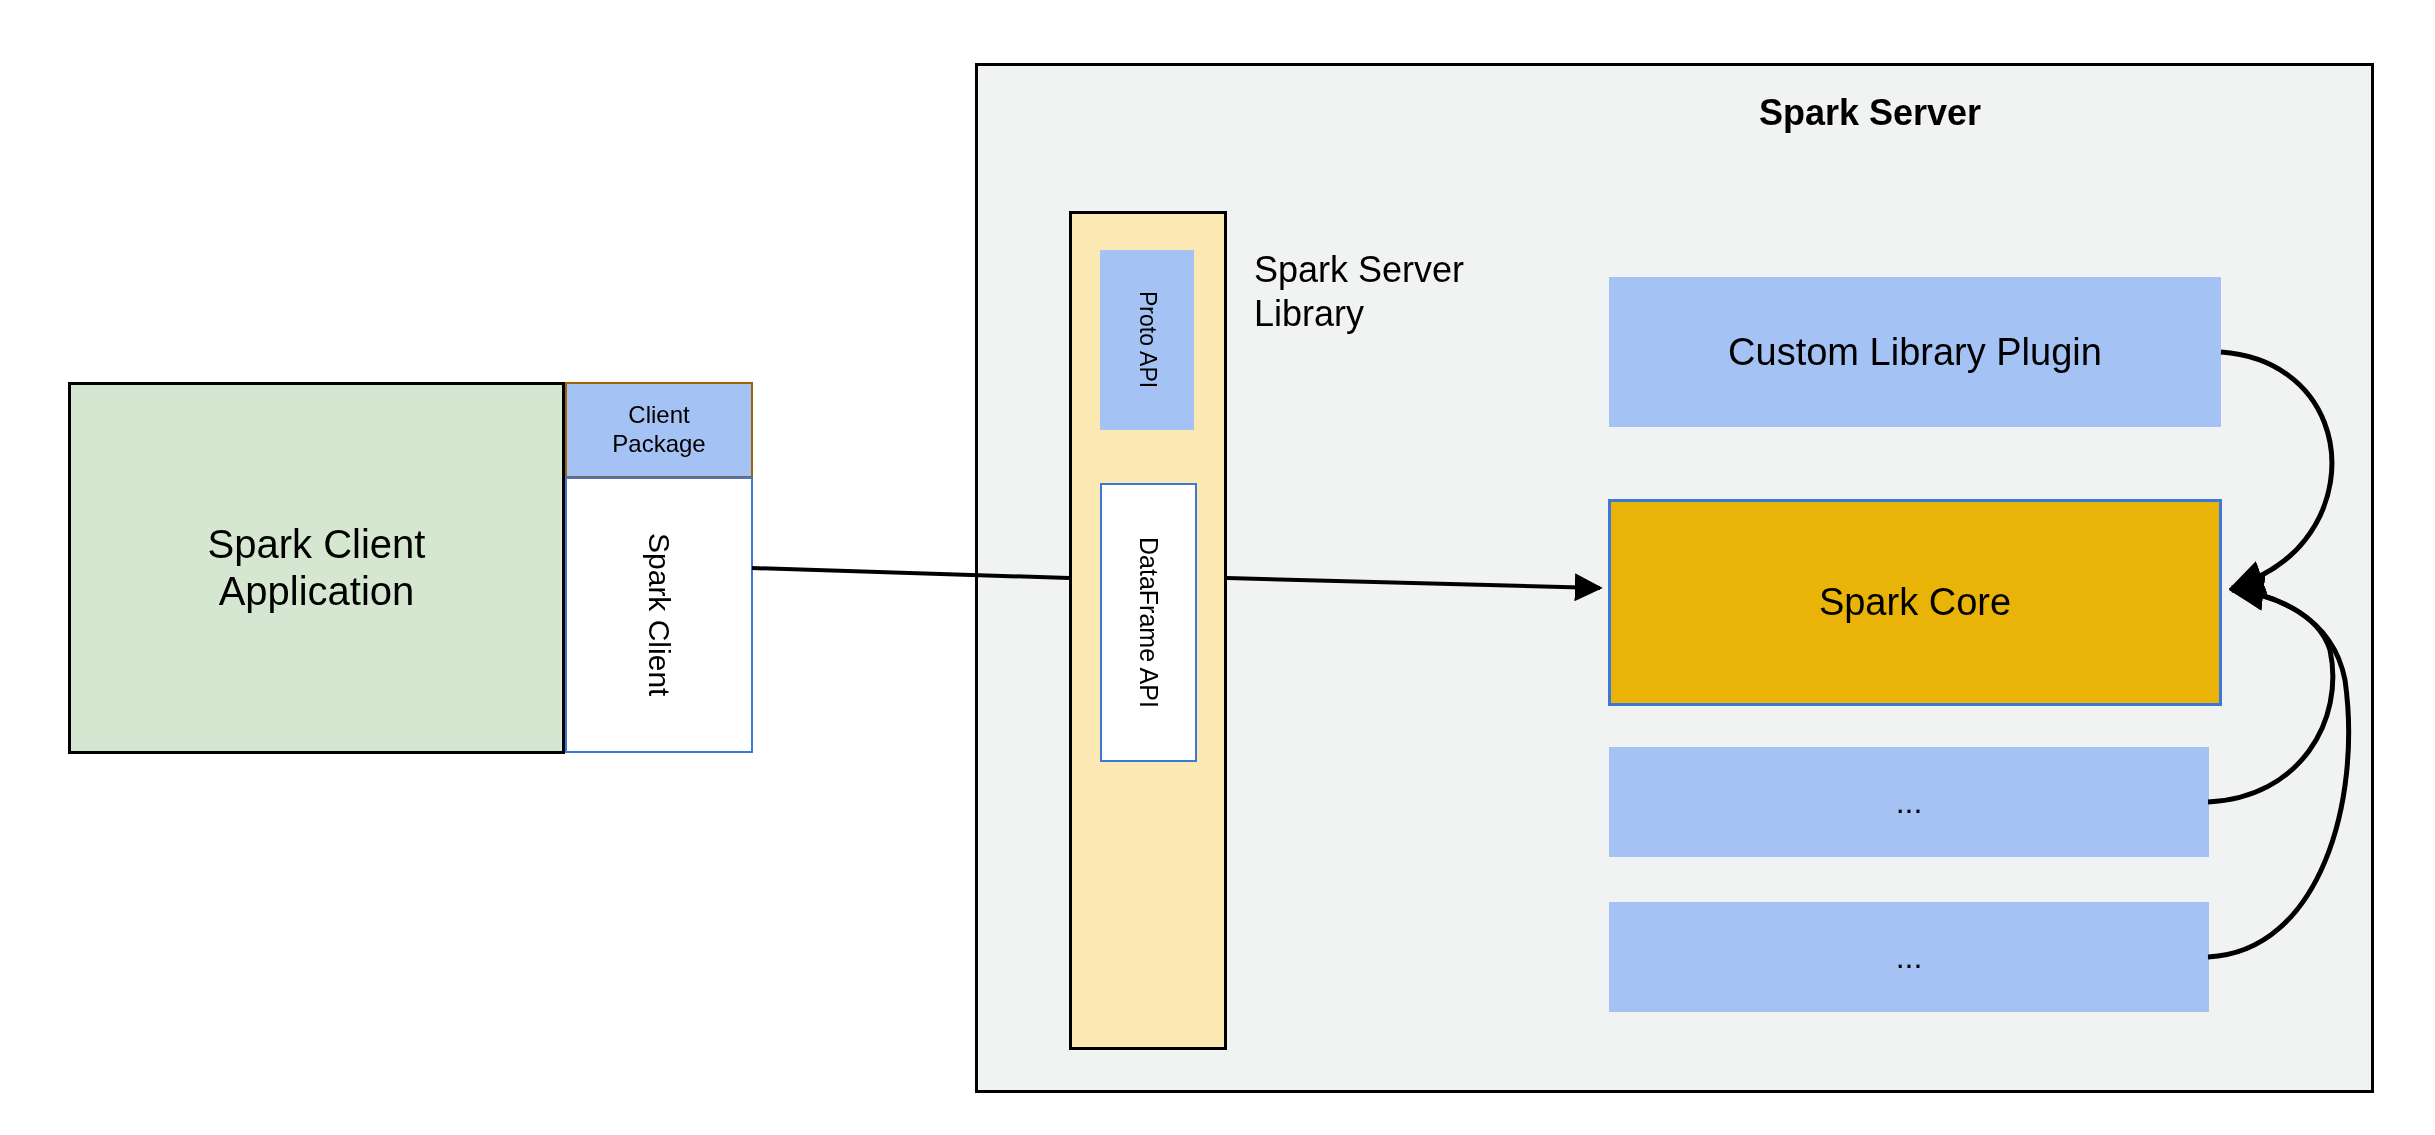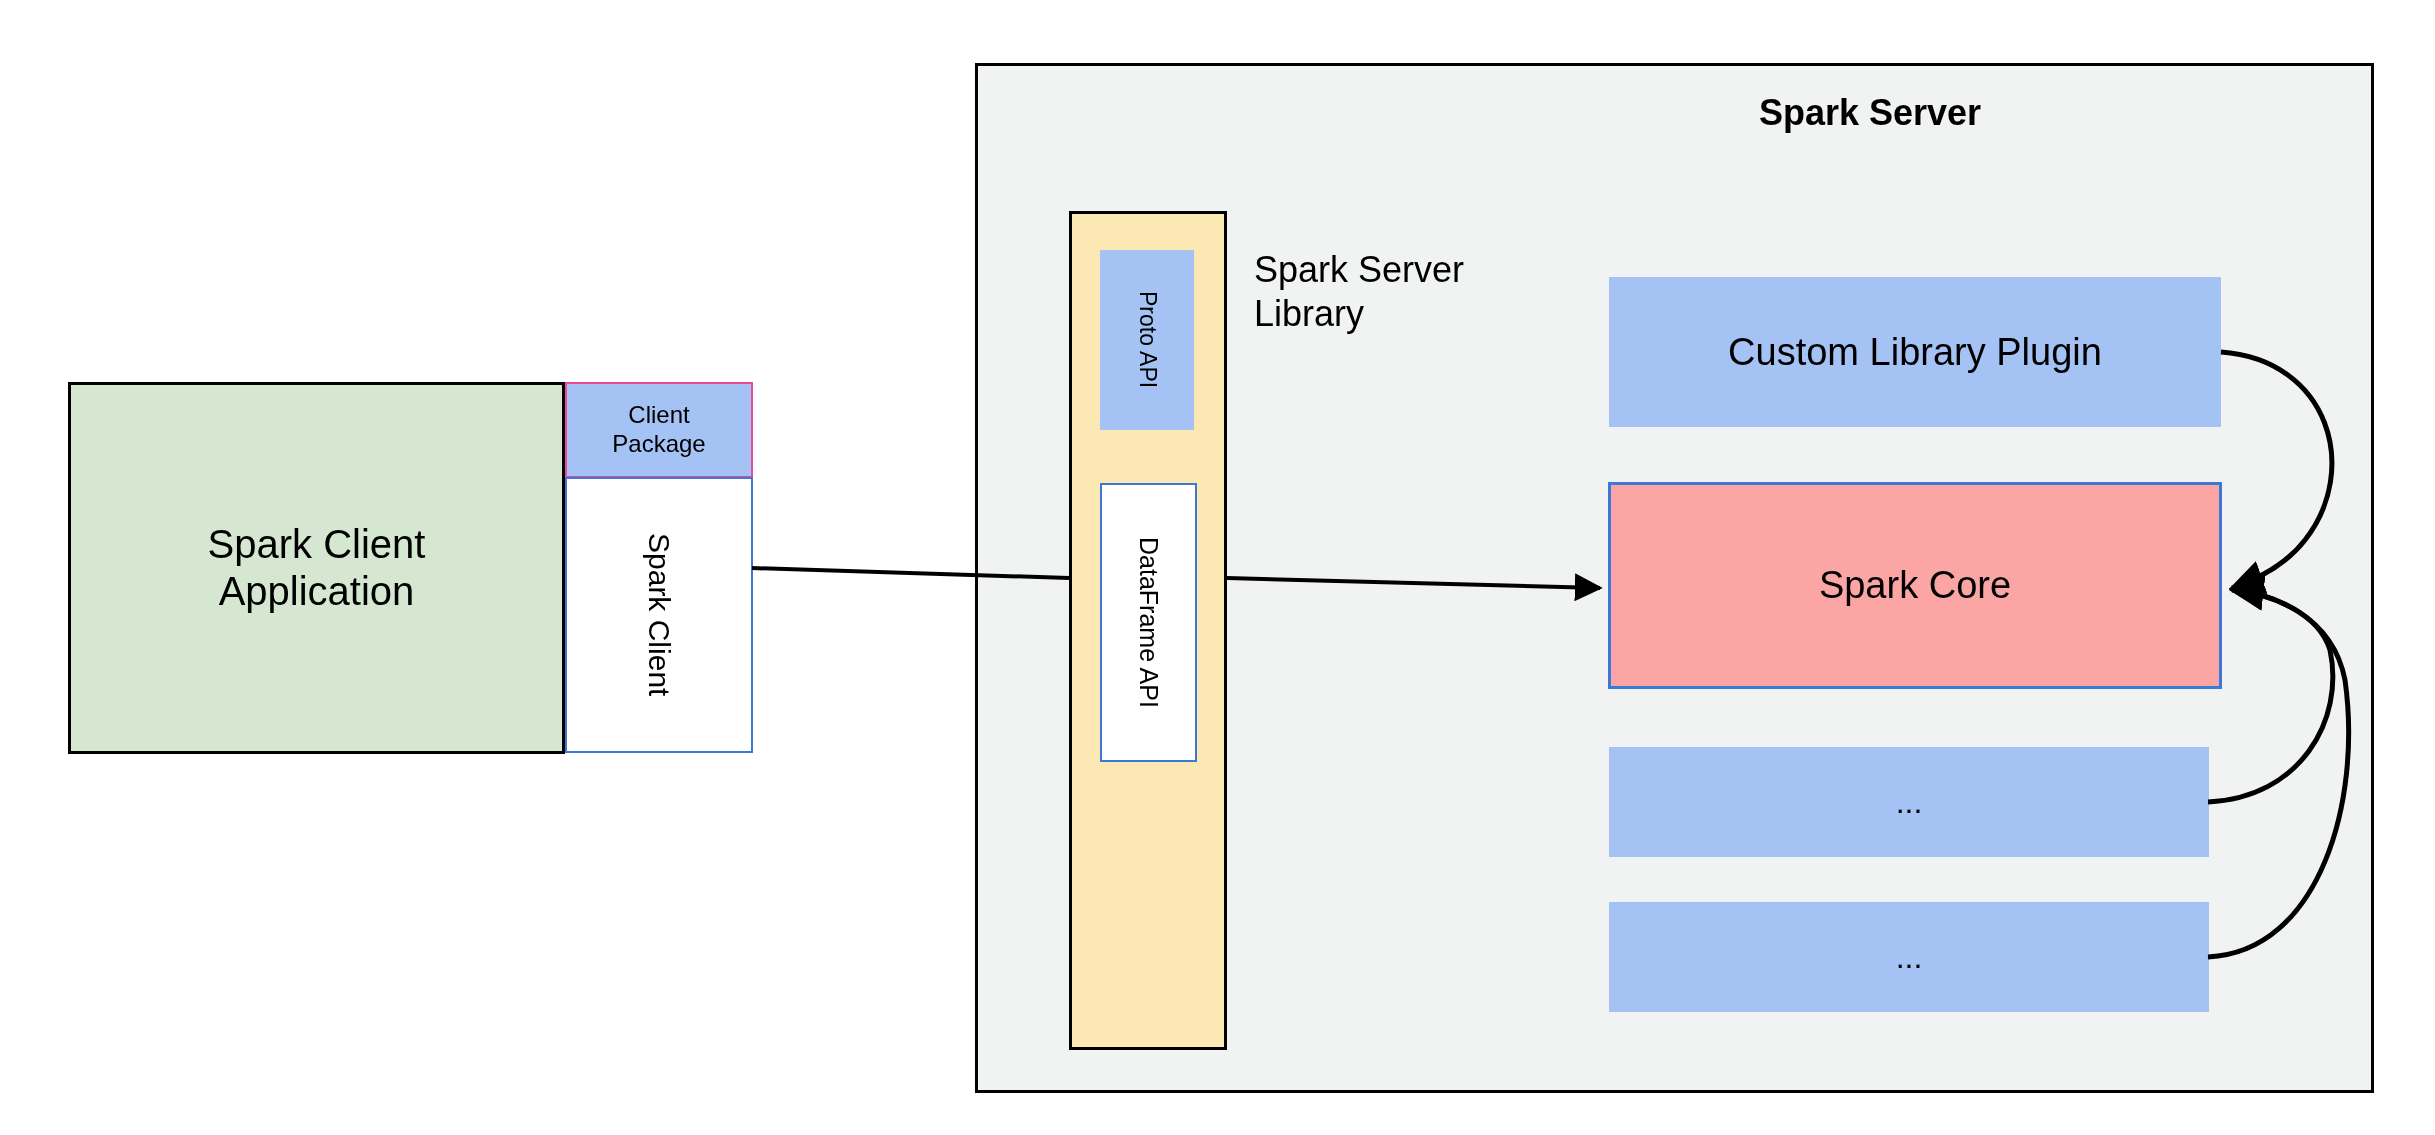--- a/index.html
+++ b/index.html
@@ -39,21 +39,21 @@
     line-height: 1.18;
   }
   #app-label { white-space: pre-line; }
 
   #client-package-box {
     left: 565px;
     top: 382px;
     width: 188px;
     height: 96px;
     background: #a4c2f4;
-    border: 2px solid #ec4899;
+    border: 2px solid #a16207;
     font-size: 24px;
     line-height: 1.2;
   }
   #client-package-label { white-space: pre-line; }
 
   #spark-client-box {
     left: 565px;
     top: 477px;
     width: 188px;
     height: 276px;
@@ -147,24 +147,24 @@
     left: 1609px;
     top: 277px;
     width: 612px;
     height: 150px;
     background: #a4c2f4;
     font-size: 38px;
   }
 
   #spark-core-box {
     left: 1608px;
-    top: 482px;
+    top: 499px;
     width: 614px;
     height: 207px;
-    background: #fca5a5;
+    background: #eab308;
     border: 3px solid #3c78d8;
     font-size: 38px;
   }
 
   #ellipsis-box-1 {
     left: 1609px;
     top: 747px;
     width: 600px;
     height: 110px;
     background: #a4c2f4;

